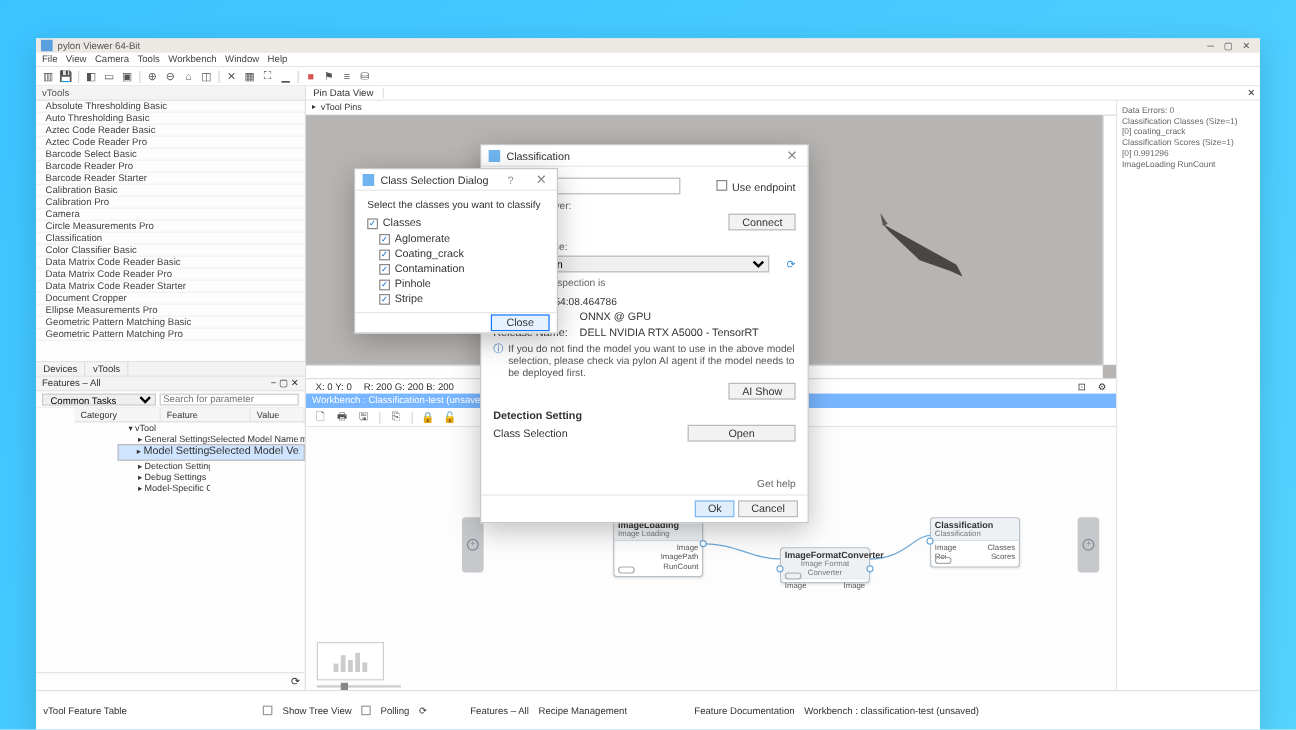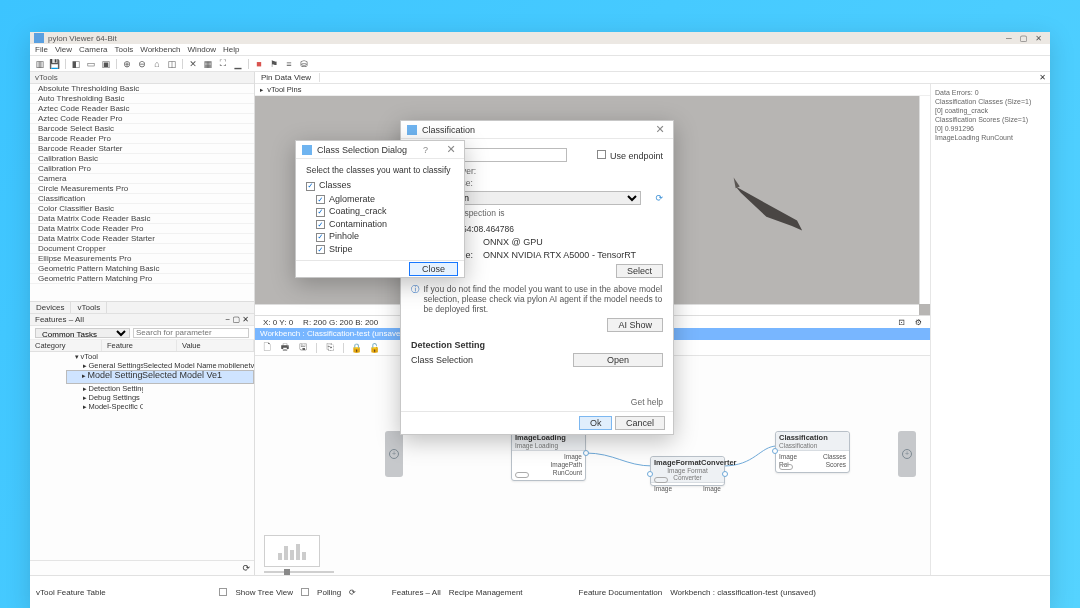--- a/index.html
+++ b/index.html
@@ -15,21 +15,21 @@
   .left { width:225px; display:flex; flex-direction:column; border-right:1px solid #ddd; background:#fdfdfd;}
   .panel-tab { height:12px; font-size:8px; padding:0 5px; line-height:12px; background:#f3f3f3; border-bottom:1px solid #e0e0e0; color:#555;}
   .vtool-list { height:218px; overflow:hidden; border-bottom:1px solid #ddd;}
   .vtool-list .row { height:10px; line-height:10px; padding:0 8px; font-size:8px; color:#444; border-bottom:1px solid #f1f1f1; white-space:nowrap;}
   .devtabs { height:12px; display:flex; background:#f3f3f3; border-bottom:1px solid #e0e0e0;}
   .devtabs span{ font-size:8px; padding:0 6px; line-height:12px; border-right:1px solid #ddd;}
   .feat-head { height:12px; line-height:12px; font-size:8px; padding:0 5px; display:flex; justify-content:space-between; background:#f3f3f3; border-bottom:1px solid #e4e4e4;}
   .feat-search { height:14px; display:flex; gap:3px; align-items:center; padding:2px 5px; border-bottom:1px solid #eee;}
   .feat-search select,.feat-search input{height:10px; font-size:8px; border:1px solid #ccc; padding:0 2px;}
   .feat-search select{flex:1;} .feat-search input{flex:1;}
-  .feat-table { flex:1; font-size:7.5px; }
+  .feat-table { flex:1; font-size:7.5px;padding-left:32px; }
   .feat-table .hdr { display:flex; background:#f5f5f5; border-bottom:1px solid #e0e0e0;}
   .feat-table .hdr span{padding:1px 5px; border-right:1px solid #e6e6e6;}
   .feat-table .hdr span:nth-child(1){width:72px;} .feat-table .hdr span:nth-child(2){width:75px;} .feat-table .hdr span:nth-child(3){flex:1;}
   .feat-row{display:flex; padding:0 0 0 5px; line-height:9px; height:9px;margin-left:36px;}
   .feat-row .c1{width:72px; white-space:nowrap; overflow:hidden;}
   .feat-row .c2{width:75px; white-space:nowrap; overflow:hidden;}
   .feat-row .c3{flex:1; white-space:nowrap; overflow:hidden;}
   .feat-row.sel{background:#cfe4ff;}
   .tree-caret::before{content:"▸"; font-size:7px; margin-right:2px;}
   .tree-caret.open::before{content:"▾";}
@@ -354,38 +354,38 @@
       </svg>
     <span>Classification</span>
     <span class="dclose">✕</span>
   </div>
   <div style="padding:6px 10px 4px 10px;">
     <div class="field-row" style="justify-content:space-between;">
       <input class="sel" style="flex: 1 1 0%; margin-right: 30px;">
       <label><span class="chk"></span><span>Use endpoint</span></label>
     </div>
     <div style="margin:4px 0 2px 0; font-size:8.5px; color:#666;">Inference Server:</div>
+    <div style="text-align:right; margin-bottom:8px;"><span class="btn">Connect</span></div>
 
     <div style="font-size:8.5px; color:#666;">you want to use:</div>
     <div class="field-row">
       <select class="sel" style="flex:1;"><option>y_inspection</option></select>
       <span style="margin-left:14px; color:#3a8fd6;">⟳</span>
     </div>
     <div style="font-size:8.5px; color:#666;">tv3_battery_inspection is</div>
     <div style="height:6px;"></div>
     <div style="font-size:8.5px;">23-04-01T16:54:08.464786</div>
     <div class="field-row">
         <span style="width:72px;">Runtime:</span>
         <span>ONNX @ GPU</span>
       </div>
     <div class="field-row">
         <span style="width:72px;">Release Name:</span>
-        <span>ONNX NVIDIA RTX A5000 - TensorRT</span>
-      </div>
-    <div style="text-align:right; margin:4px 0 6px 0;"><span class="btn">Select</span></div>
+        <span>DELL NVIDIA RTX A5000 - TensorRT</span>
+      </div>
 
     <div style="display:flex; gap:4px; font-size:8.5px; color:#555;">
       <span style="color:#2d73c9;">ⓘ</span>
       <span>If you do not find the model you want to use in the above model selection, please check via pylon AI agent if the model needs to be deployed first.</span>
     </div>
     <div style="text-align:right; margin:4px 0 8px 0;"><span class="btn">AI Show</span></div>
 
     <div style="font-weight:600; font-size:9px;">Detection Setting</div>
     <div class="field-row" style="justify-content:space-between;">
       <span>Class Selection</span>

